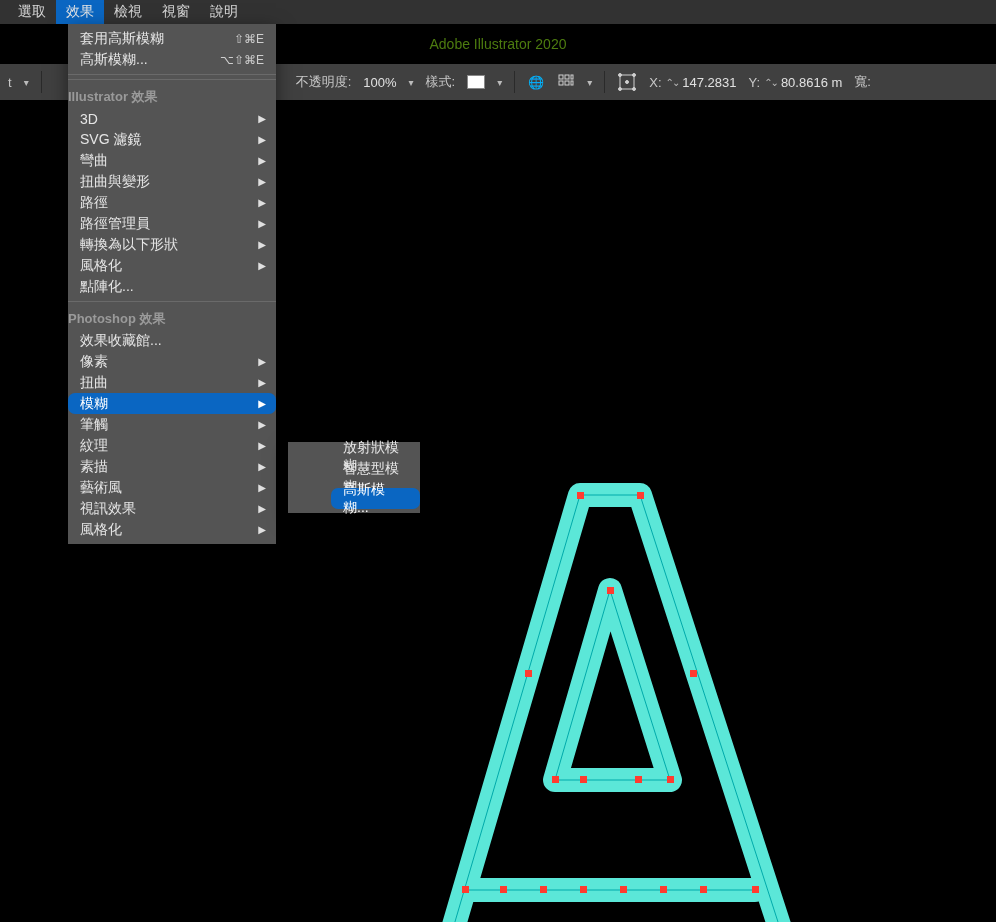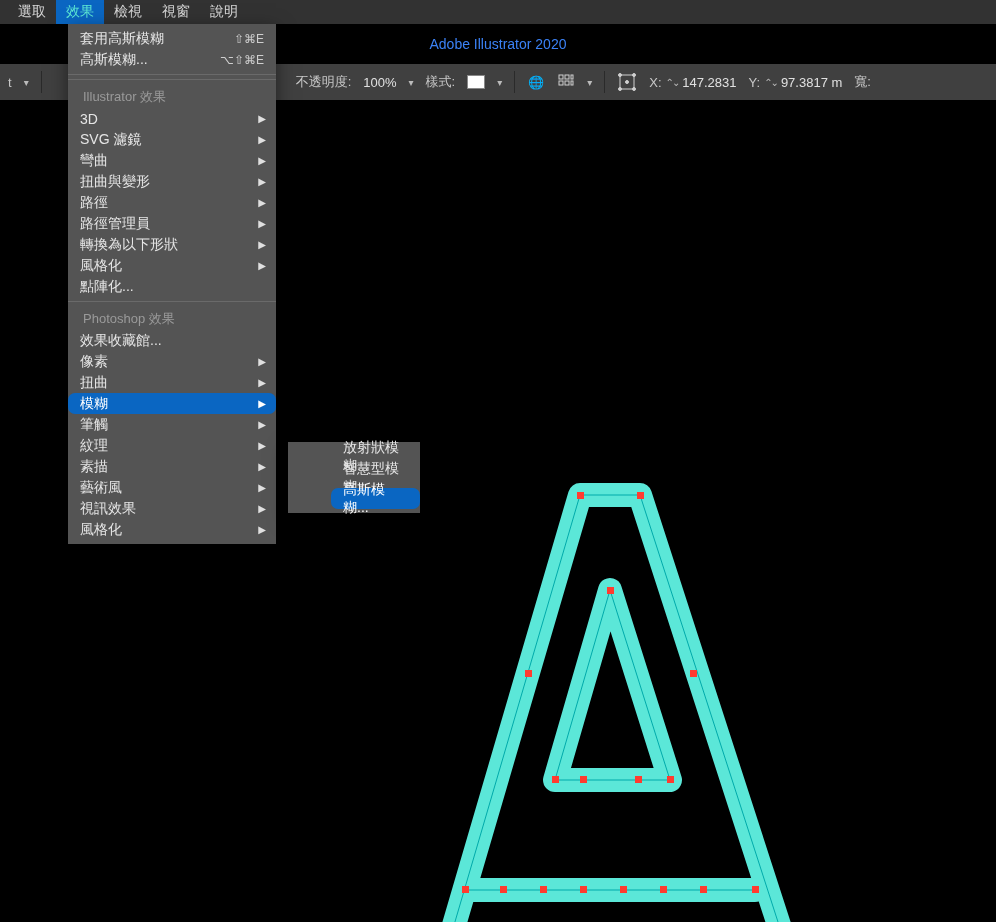--- a/index.html
+++ b/index.html
@@ -1,24 +1,24 @@
 <!DOCTYPE html>
 <html><head>
 <meta charset="utf-8">
 <style>
   * { box-sizing: border-box; margin: 0; padding: 0; font-family: -apple-system, "Helvetica Neue", "PingFang TC", "Microsoft JhengHei", sans-serif; }
   body { width: 996px; height: 922px; background: #000; overflow: hidden; position: relative; color: #ddd; font-size: 14px; }
 
   
   .menubar { position: absolute; top: 0; left: 0; right: 0; height: 24px; background: #323232; display: flex; align-items: center; padding-left: 8px; z-index: 5; }
   .menubar .menu-item { padding: 3px 10px; color: #d8d8d8; cursor: default; }
-  .menubar .menu-item.active { background: #0a66c2; color: #5eead4; }
-
-  
-  .app-title { position: absolute; top: 36px; left: 0; right: 0; text-align: center; color: #3b82f6; font-size: 14px; z-index: 1; }
+  .menubar .menu-item.active { background: #0a66c2; color: #e5e5e5; }
+
+  
+  .app-title { position: absolute; top: 36px; left: 0; right: 0; text-align: center; color: #4d7c0f; font-size: 14px; z-index: 1; }
 
   
   .control-bar { position: absolute; top: 64px; left: 0; right: 0; height: 36px; background: #404040; display: flex; align-items: center; color: #d0d0d0; gap: 12px; padding-left: 8px; z-index: 2; font-size: 13px; }
   .ctrl-sep { width: 1px; height: 22px; background: #2a2a2a; }
   .ctrl-label { color: #c8c8c8; }
   .ctrl-value { color: #e0e0e0; }
   .chev { font-size: 10px; color: #bbb; }
   .swatch { width: 18px; height: 14px; background: #fff; border: 1px solid #888; }
   .globe, .grid-icon, .align-icon { width: 18px; height: 18px; display: inline-flex; align-items: center; justify-content: center; color: #cfcfcf; }
   .coord-icon svg { display: block; }
@@ -28,21 +28,21 @@
   
   .dropdown { position: absolute; background: #545454; box-shadow: 0 6px 18px rgba(0,0,0,.5); z-index: 10; padding: 4px 0; }
   .dropdown.main { top: 24px; left: 68px; width: 208px; }
   .dropdown.sub  { top: 442px; left: 288px; width: 132px; padding-left: 43px; }
   .dd-row { display: flex; align-items: center; height: 21px; padding: 0 12px; color: #e6e6e6; position: relative; cursor: default; font-size: 14px; }
   .dd-row .shortcut { margin-left: auto; color: #cfcfcf; font-size: 12px; }
   .dd-row.highlight { background: #0a66c2; color: #fff; border-radius: 7px; }
   .dd-row .arrow { position: absolute; right: 10px; font-size: 10px; color: #e0e0e0; }
   .dd-row.highlight .arrow { color: #fff; }
   .dd-sep { height: 1px; background: #6a6a6a; margin: 4px 0; }
-  .dd-header { color: #9a9a9a; padding: 4px 15px 2px; font-size: 13px; }
+  .dd-header { color: #9a9a9a; padding: 4px 0 2px; font-size: 13px; font-weight: bold; }
 
   
   .canvas { position: absolute; top: 100px; left: 0; right: 0; bottom: 0; background: #000; z-index: 0; }
   .letter { position: absolute; left: 380px; top: 380px; }
   .letter svg { display: block; }
   .anchor { fill: #ff3b30; }
 </style>
 </head>
 <body>
 
@@ -102,21 +102,21 @@
   </span>
 
   <span class="coord">
     <span class="ctrl-label">X:</span>
     <span class="caret-pair">⌃⌄</span>
     <span class="ctrl-value">147.2831</span>
   </span>
   <span class="coord">
     <span class="ctrl-label">Y:</span>
     <span class="caret-pair">⌃⌄</span>
-    <span class="ctrl-value">97.3817 m</span>
+    <span class="ctrl-value">80.8616 m</span>
   </span>
   <span class="ctrl-label">寬:</span>
 </div>
 
 <div class="dropdown main">
   <div class="dd-row">
     <span>套用高斯模糊</span>
     <span class="shortcut">⇧⌘E</span>
   </div>
   <div class="dd-row">

